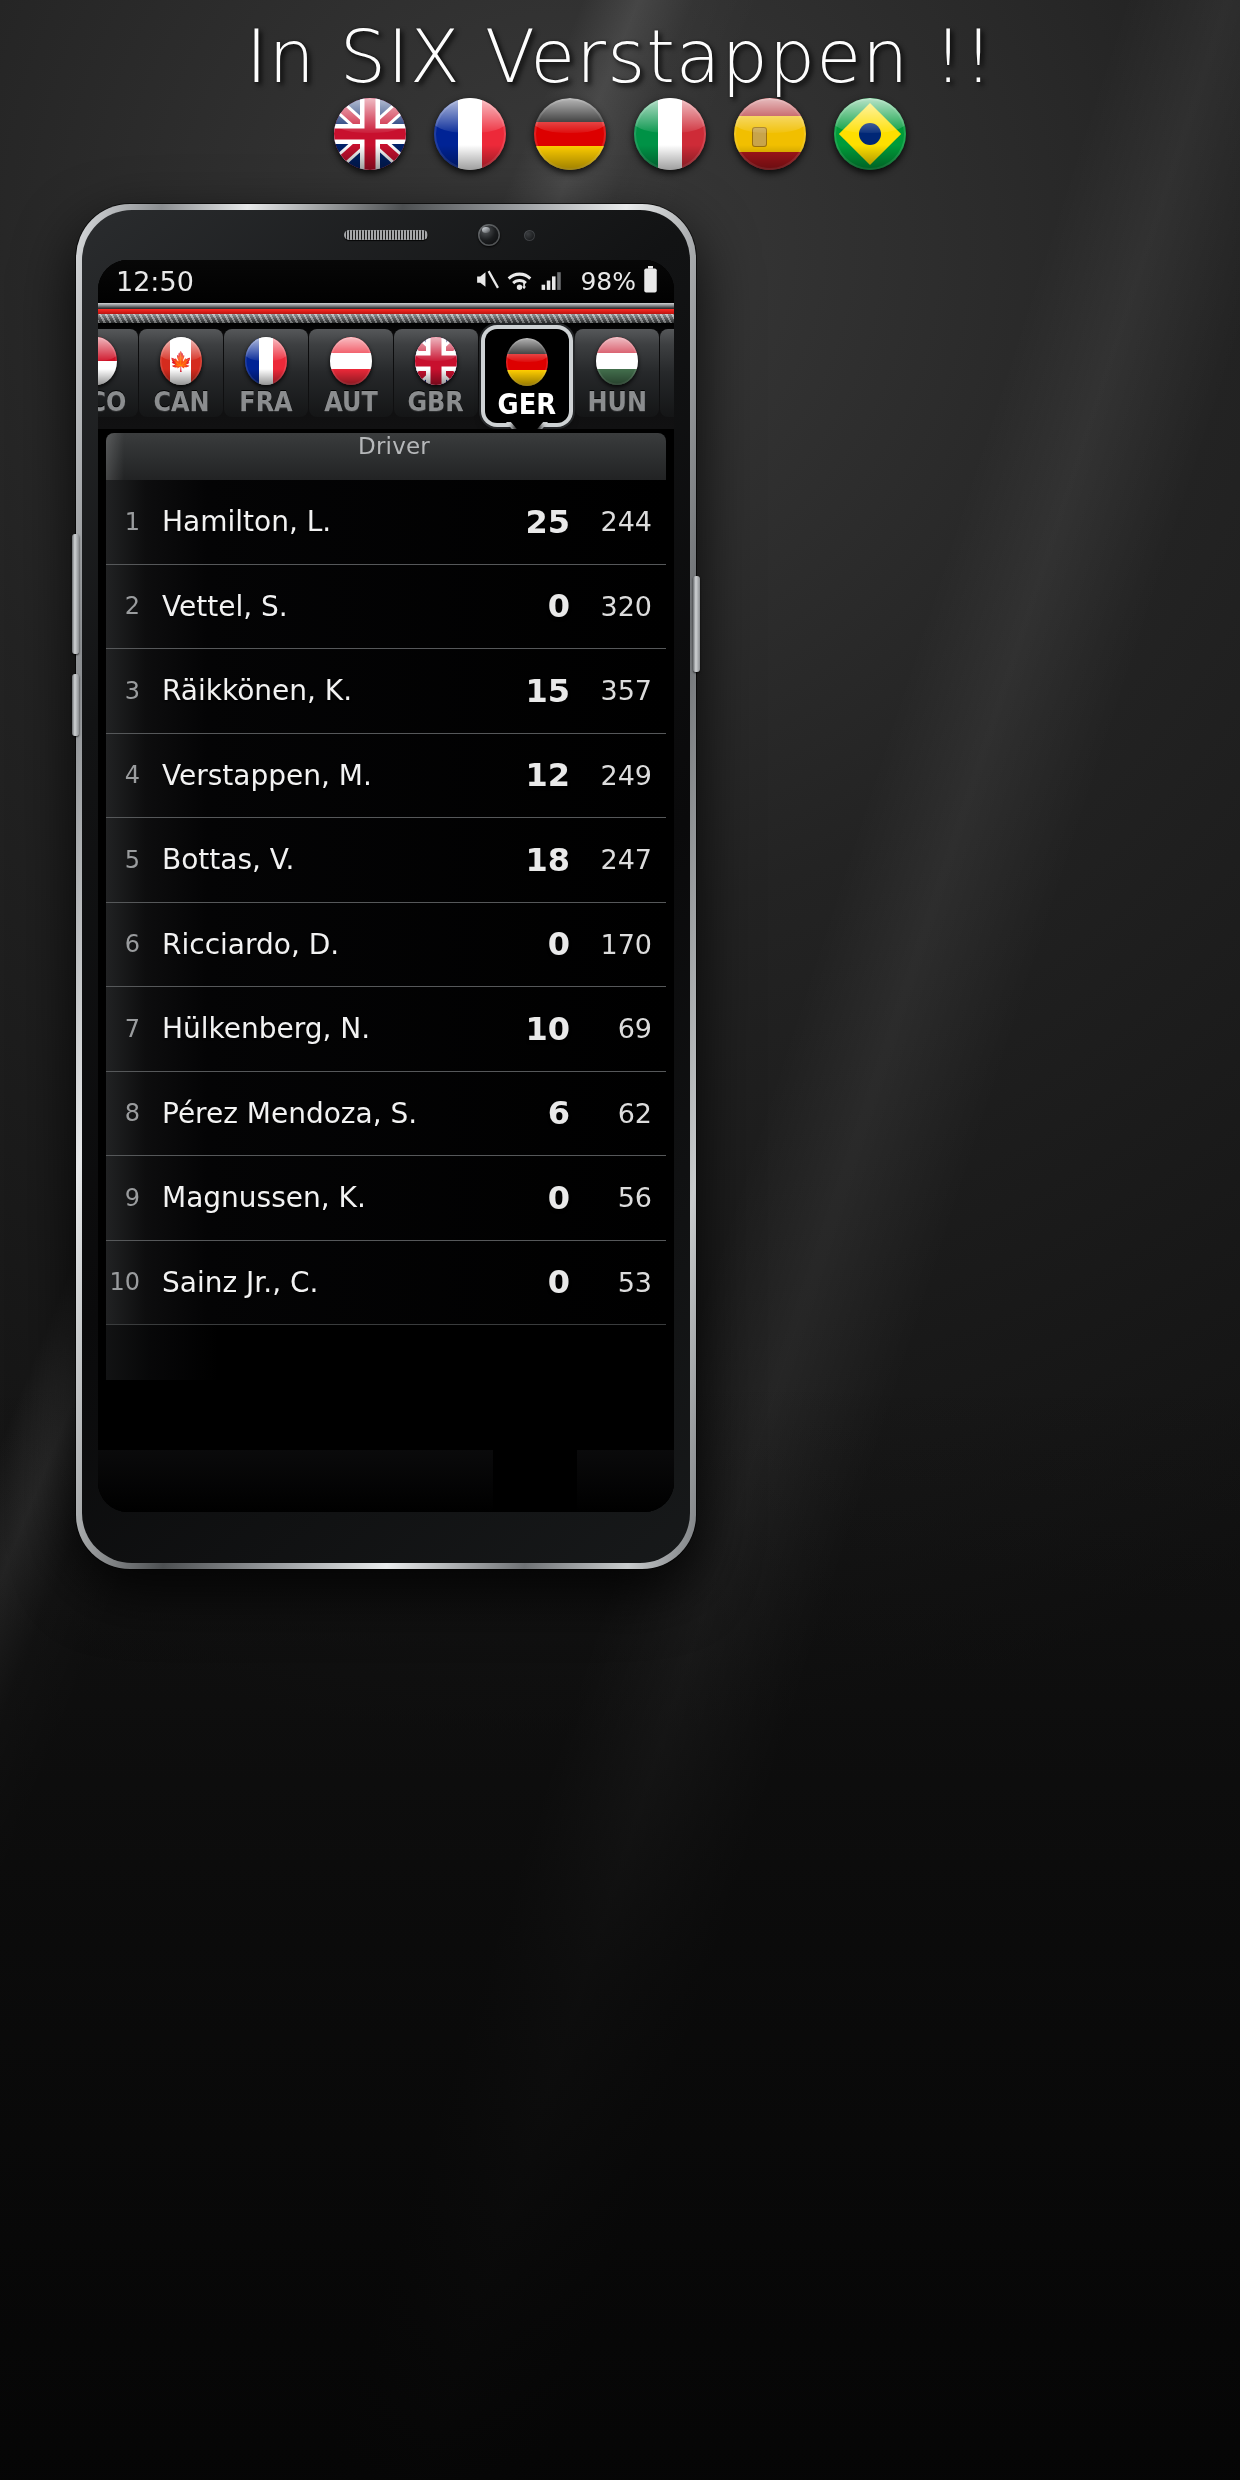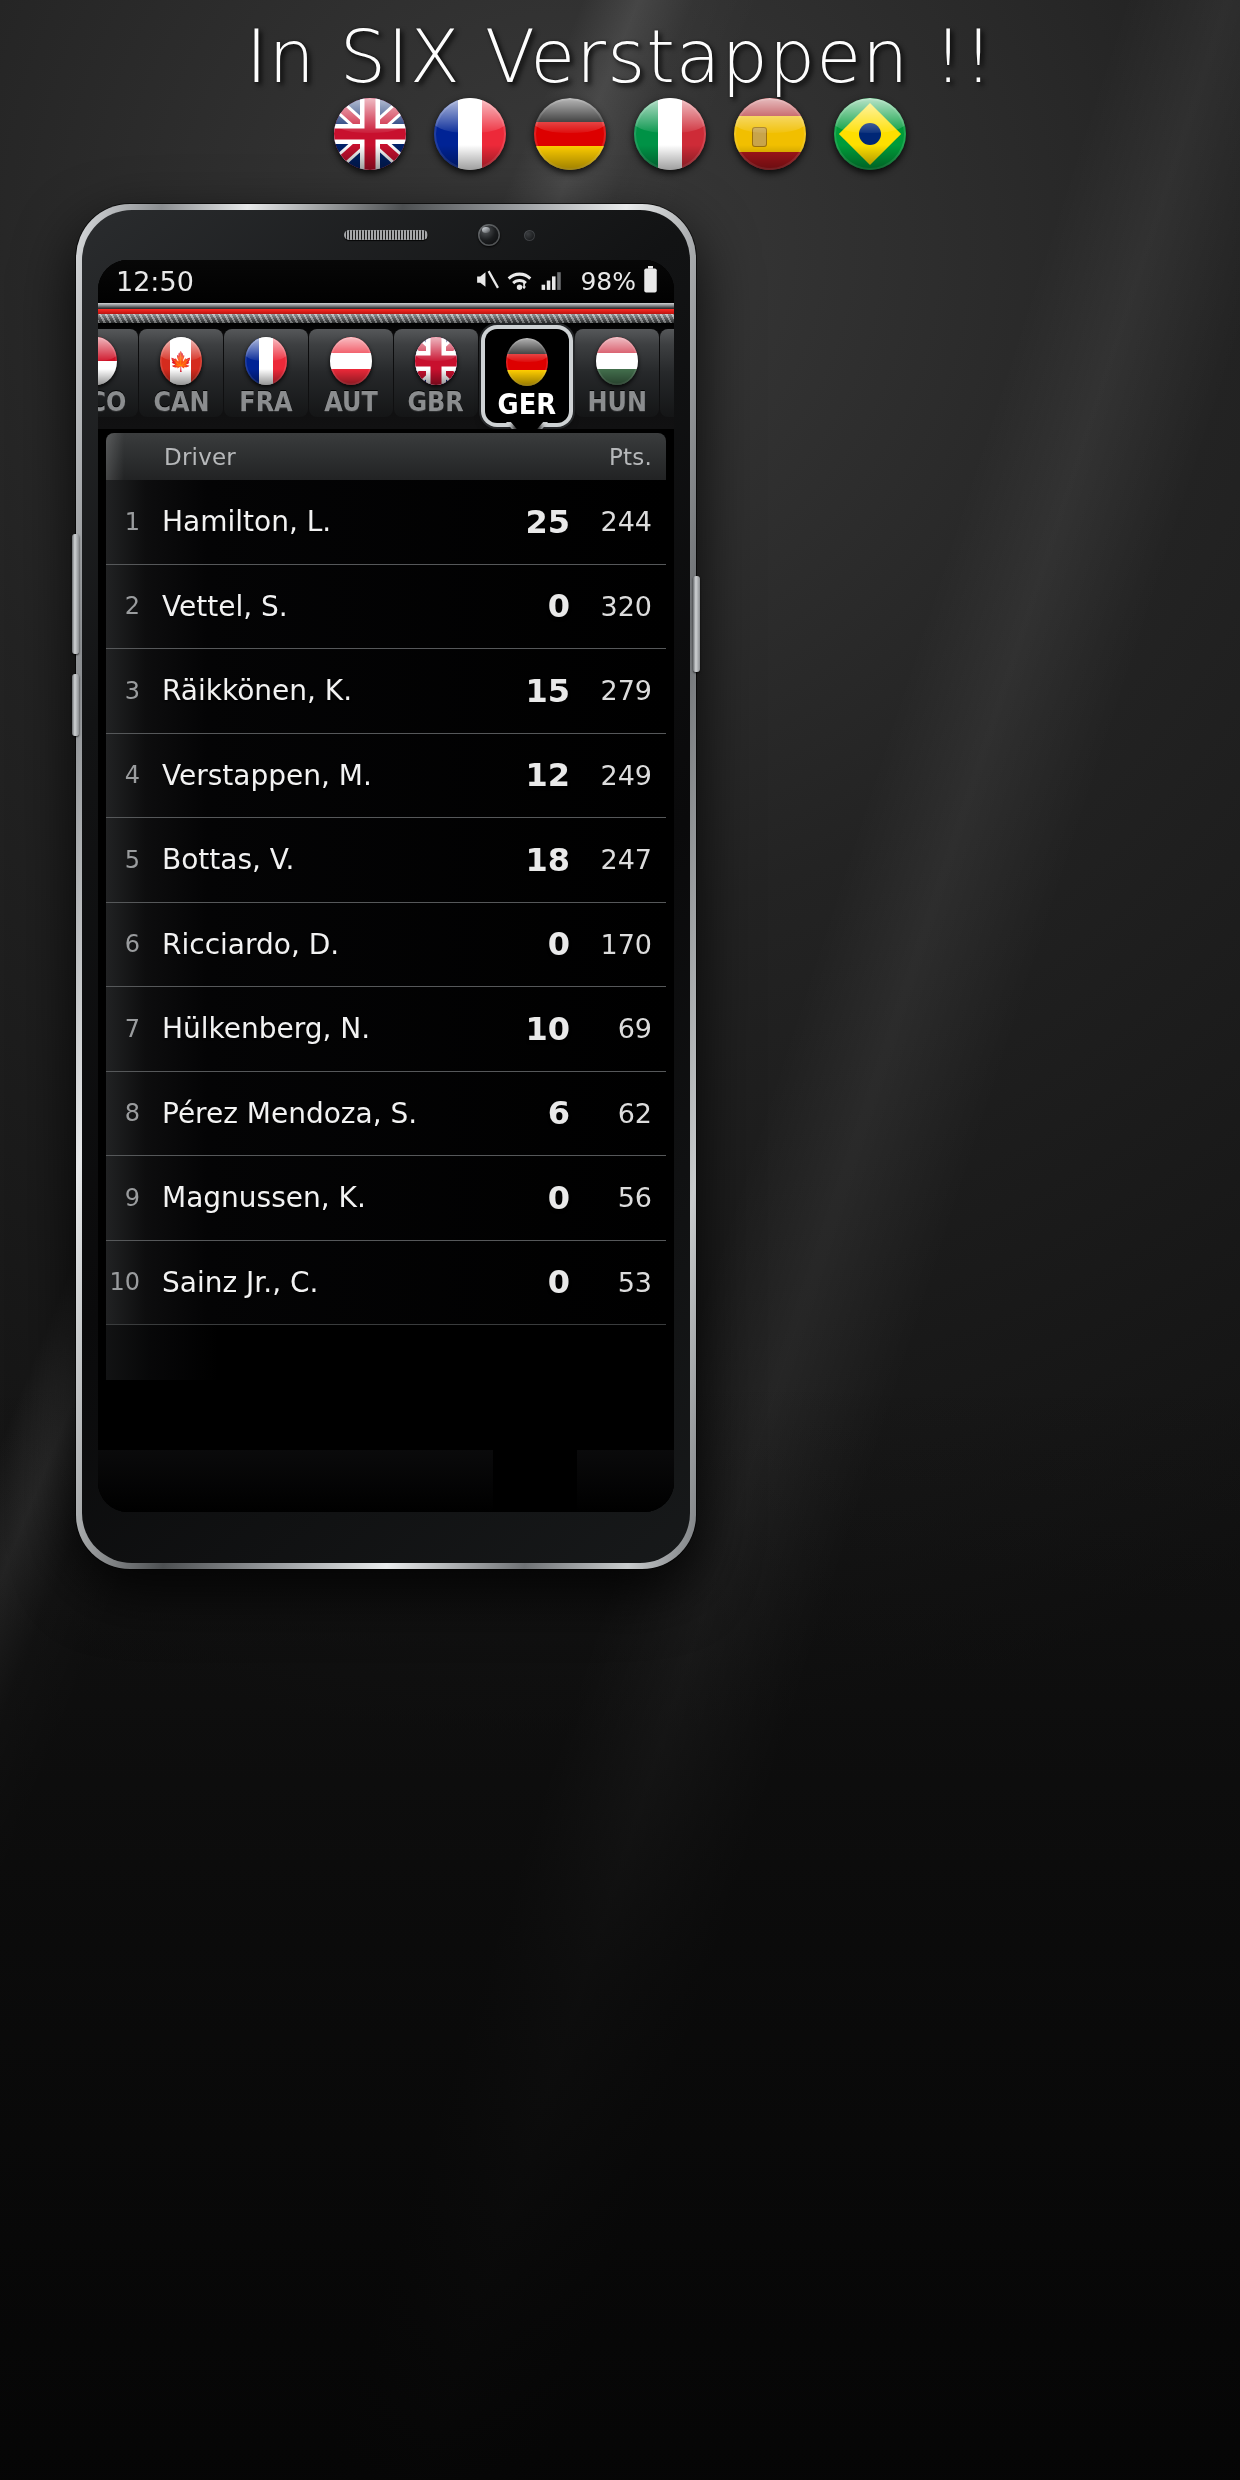--- a/index.html
+++ b/index.html
@@ -390,20 +390,21 @@
     overflow: hidden;
   }
   #table-head {
     position: relative;
     height: 47px;
     margin: 4px 8px 0 8px;
     border-radius: 8px 8px 0 0;
     background: linear-gradient(180deg,#3a3c3d 0%,#2c2e2f 55%,#222324 100%);
     display: flex; align-items: center;
     z-index: 6;
+    flex-direction: column;
   }
   #table-head::before {
     content:""; position:absolute; left:0; top:0; width:18px; height:100%;
     background: linear-gradient(90deg, rgba(255,255,255,0.16), rgba(255,255,255,0));
     border-radius: 8px 0 0 0;
   }
   .col-pos   { width: 42px; text-align: right; flex: none; padding-right: 8px; }
   .col-name  { flex: 1; padding-left: 14px; text-align: left; }
   .col-race  { width: 84px; flex: none; text-align: right; }
   .col-pts   { width: 96px; flex: none; text-align: right; padding-right: 14px; }
@@ -659,21 +660,21 @@
             <div class="row">
               <div class="col-pos cell-pos">2</div>
               <div class="col-name cell-name">Vettel, S.</div>
               <div class="col-race cell-race">0</div>
               <div class="col-pts cell-pts">320</div>
             </div>
             <div class="row">
               <div class="col-pos cell-pos">3</div>
               <div class="col-name cell-name">Räikkönen, K.</div>
               <div class="col-race cell-race">15</div>
-              <div class="col-pts cell-pts">279</div>
+              <div class="col-pts cell-pts">357</div>
             </div>
             <div class="row">
               <div class="col-pos cell-pos">4</div>
               <div class="col-name cell-name">Verstappen, M.</div>
               <div class="col-race cell-race">12</div>
               <div class="col-pts cell-pts">249</div>
             </div>
             <div class="row">
               <div class="col-pos cell-pos">5</div>
               <div class="col-name cell-name">Bottas, V.</div>

